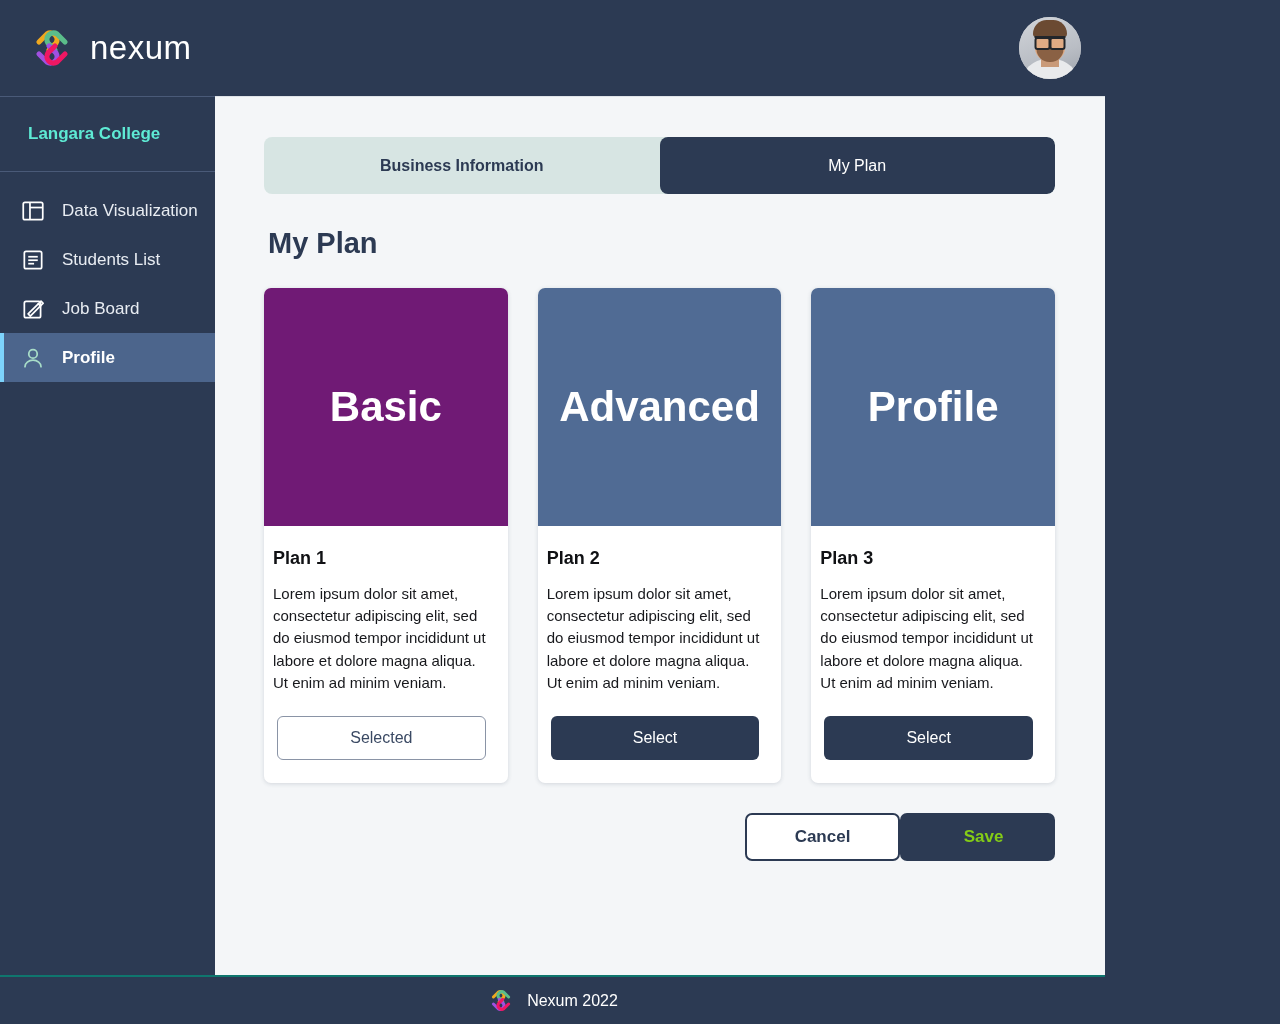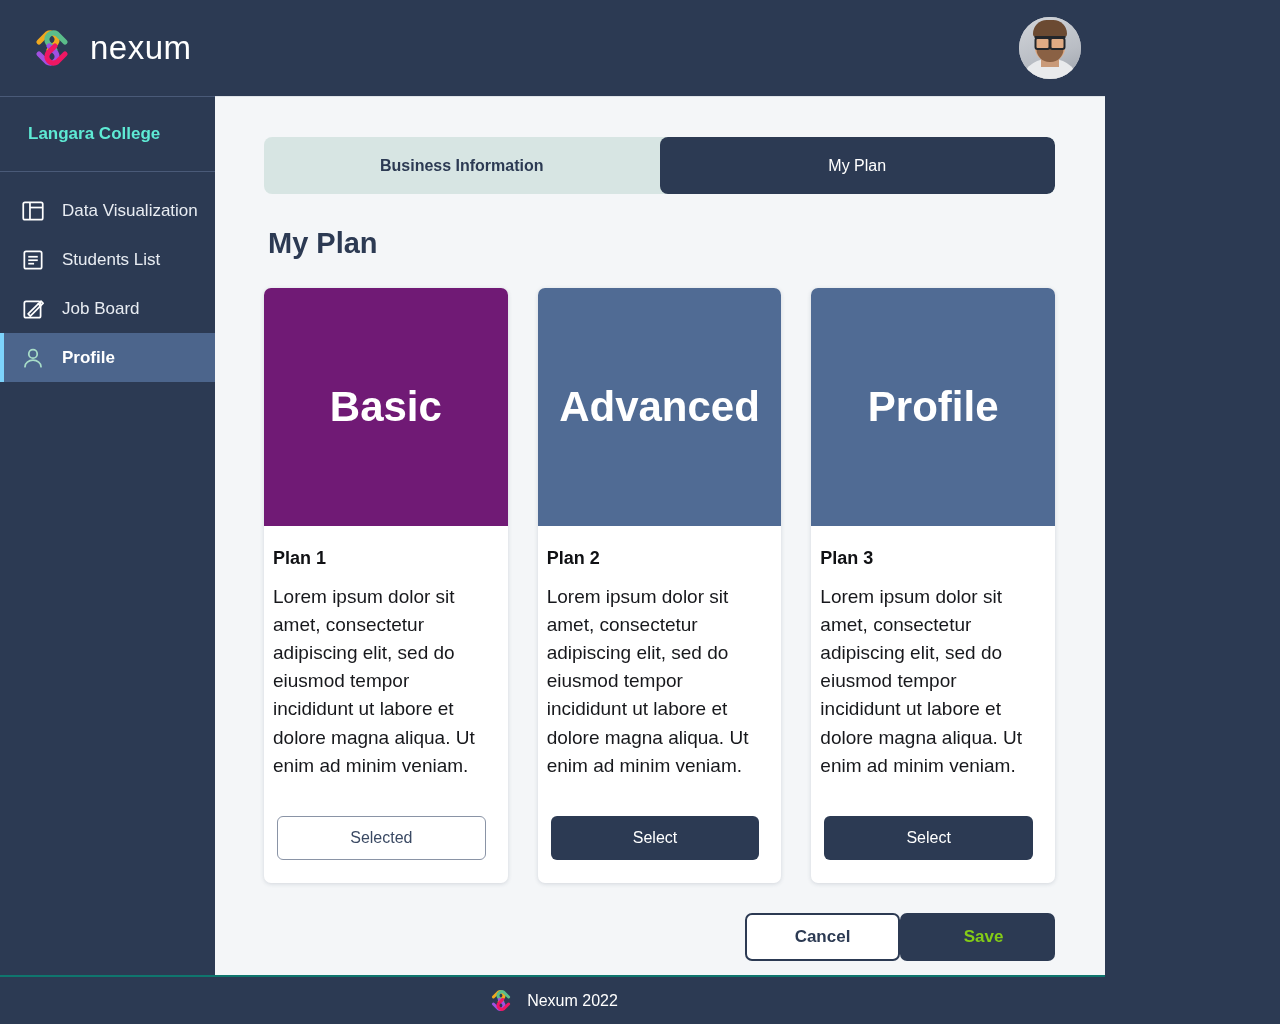--- a/index.html
+++ b/index.html
@@ -224,24 +224,24 @@
     flex-direction: column;
     flex: 1;
   }
   .plan-name {
     font-size: 18px;
     font-weight: bold;
     color: #101114;
     margin-bottom: 14px;
   }
   .plan-desc {
-    font-size: 19px;
+    font-size: 15px;
     line-height: 1.48;
     color: #17181c;
-    margin-bottom: 36px;
+    margin-bottom: 22px;
   }
   .plan-btn {
     height: 44px;
     border-radius: 6px;
     display: flex;
     align-items: center;
     justify-content: center;
     font-size: 16px;
     cursor: pointer;
     margin: auto 4px 3px 4px;

